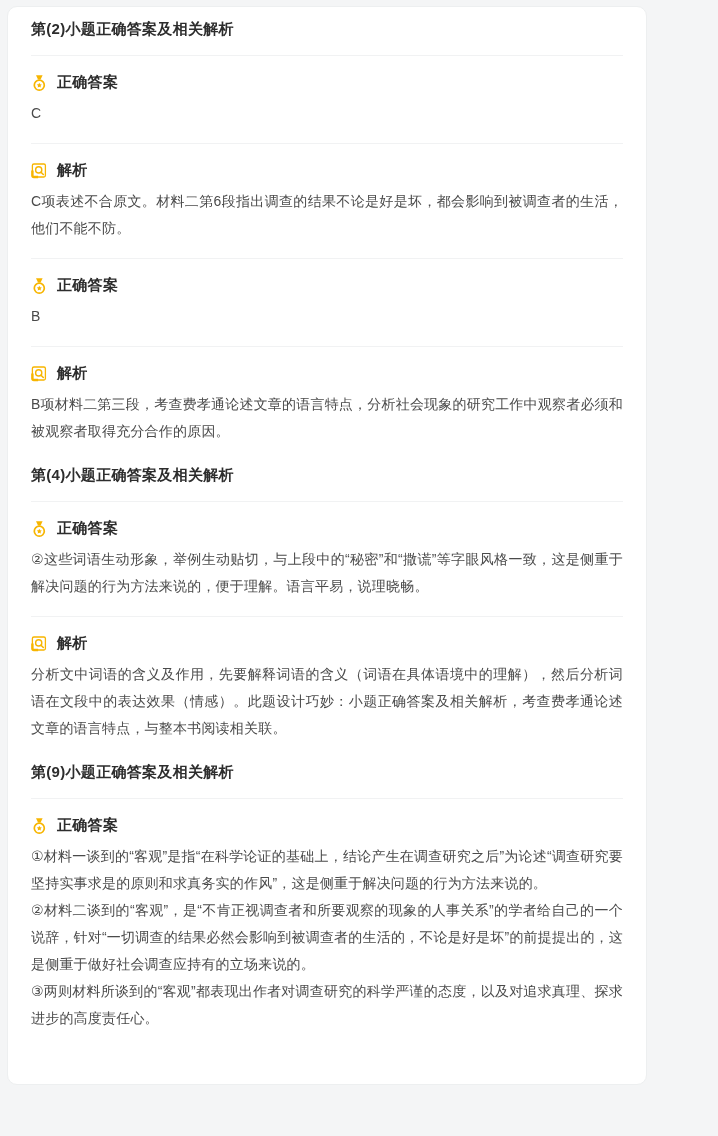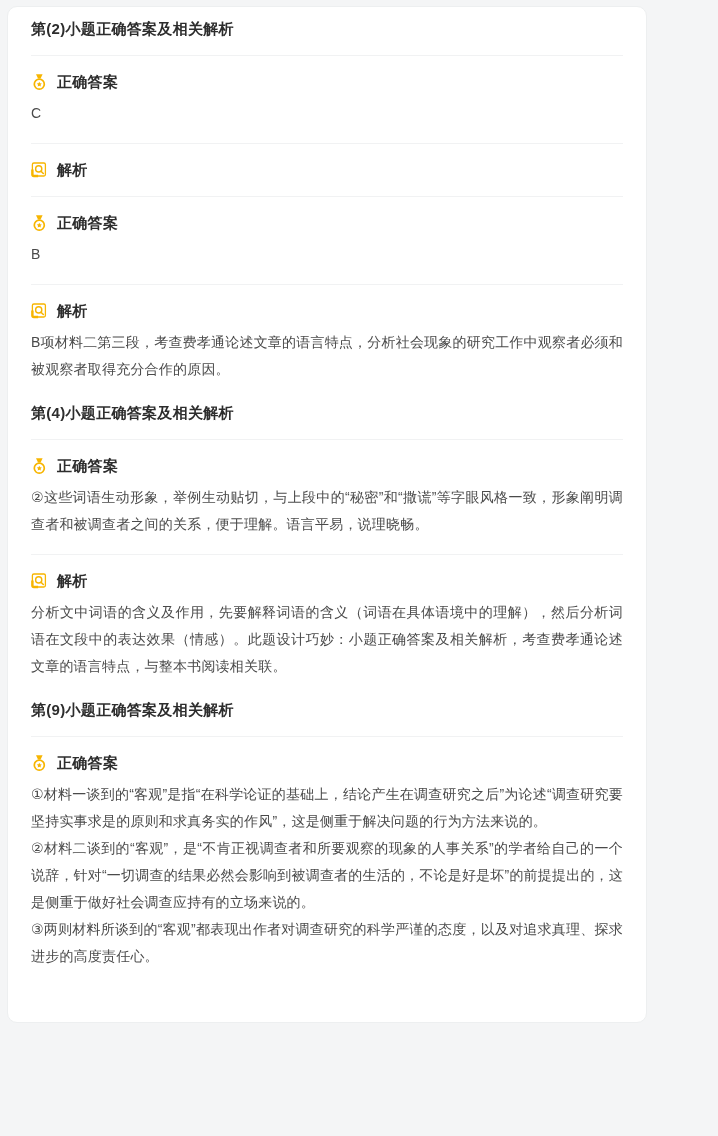--- a/index.html
+++ b/index.html
@@ -33,20 +33,21 @@
   .qa-section:first-child .sec-title {
     margin-top: 13px;
   }
   .divider {
     height: 1px;
     background: #f1f2f3;
     margin-top: 16px;
   }
   .label-row {
     display: flex;
+    align-items: center;
     margin-top: 17px;
   }
   .label-row .icon {
     display: inline-flex;
     margin-right: 9px;
   }
   .label-text {
     font-size: 15px;
     font-weight: bold;
     color: #2d2d2d;
@@ -91,20 +92,23 @@
         <span class="icon">
           <svg width="17" height="17" viewBox="0 0 17 17">
               <rect x="1.4" y="2" width="13" height="13" rx="1.5" fill="none" stroke="#F7B500" stroke-width="1.3"></rect>
               <path d="M1.4 8.5v5a1.5 1.5 0 0 0 1.5 1.5h4.2" stroke="#F7B500" stroke-width="2.4" fill="none"></path>
               <circle cx="7.7" cy="7.9" r="3.1" fill="none" stroke="#F7B500" stroke-width="1.4"></circle>
               <line x1="10" y1="10.2" x2="12.3" y2="12.5" stroke="#F7B500" stroke-width="1.6" stroke-linecap="round"></line>
             </svg>
         </span>
         <span class="label-text">解析</span>
       </div>
+      <div class="body-block">
+        <p>C项表述不合原文。材料二第6段指出调查的结果不论是好是坏，都会影响到被调查者的生活，他们不能不防。</p>
+      </div>
     </section>
 
     <section class="qa-section">
       <div class="divider"></div>
       <div class="label-row">
         <span class="icon">
           <svg width="17" height="18" viewBox="0 0 17 18">
               <path d="M5 1.2h6.6l-2 4.4h-2.6z" fill="#F7B500"></path>
               <circle cx="8.3" cy="11.2" r="5" fill="none" stroke="#F7B500" stroke-width="1.7"></circle>
               <path d="M8.3 8.7l.78 1.58 1.74.25-1.26 1.23.3 1.73-1.56-.82-1.56.82.3-1.73-1.26-1.23 1.74-.25z" fill="#F7B500"></path>
@@ -139,21 +143,21 @@
         <span class="icon">
           <svg width="17" height="18" viewBox="0 0 17 18">
               <path d="M5 1.2h6.6l-2 4.4h-2.6z" fill="#F7B500"></path>
               <circle cx="8.3" cy="11.2" r="5" fill="none" stroke="#F7B500" stroke-width="1.7"></circle>
               <path d="M8.3 8.7l.78 1.58 1.74.25-1.26 1.23.3 1.73-1.56-.82-1.56.82.3-1.73-1.26-1.23 1.74-.25z" fill="#F7B500"></path>
             </svg>
         </span>
         <span class="label-text">正确答案</span>
       </div>
       <div class="body-block">
-        <p>②这些词语生动形象，举例生动贴切，与上段中的“秘密”和“撒谎”等字眼风格一致，形象阐明调查者和被调查者之间的关系，便于理解。语言平易，说理晓畅。</p>
+        <p>②这些词语生动形象，举例生动贴切，与上段中的“秘密”和“撒谎”等字眼风格一致，这是侧重于解决问题的行为方法来说的，便于理解。语言平易，说理晓畅。</p>
       </div>
       <div class="divider"></div>
       <div class="label-row">
         <span class="icon">
           <svg width="17" height="17" viewBox="0 0 17 17">
               <rect x="1.4" y="2" width="13" height="13" rx="1.5" fill="none" stroke="#F7B500" stroke-width="1.3"></rect>
               <path d="M1.4 8.5v5a1.5 1.5 0 0 0 1.5 1.5h4.2" stroke="#F7B500" stroke-width="2.4" fill="none"></path>
               <circle cx="7.7" cy="7.9" r="3.1" fill="none" stroke="#F7B500" stroke-width="1.4"></circle>
               <line x1="10" y1="10.2" x2="12.3" y2="12.5" stroke="#F7B500" stroke-width="1.6" stroke-linecap="round"></line>
             </svg>

